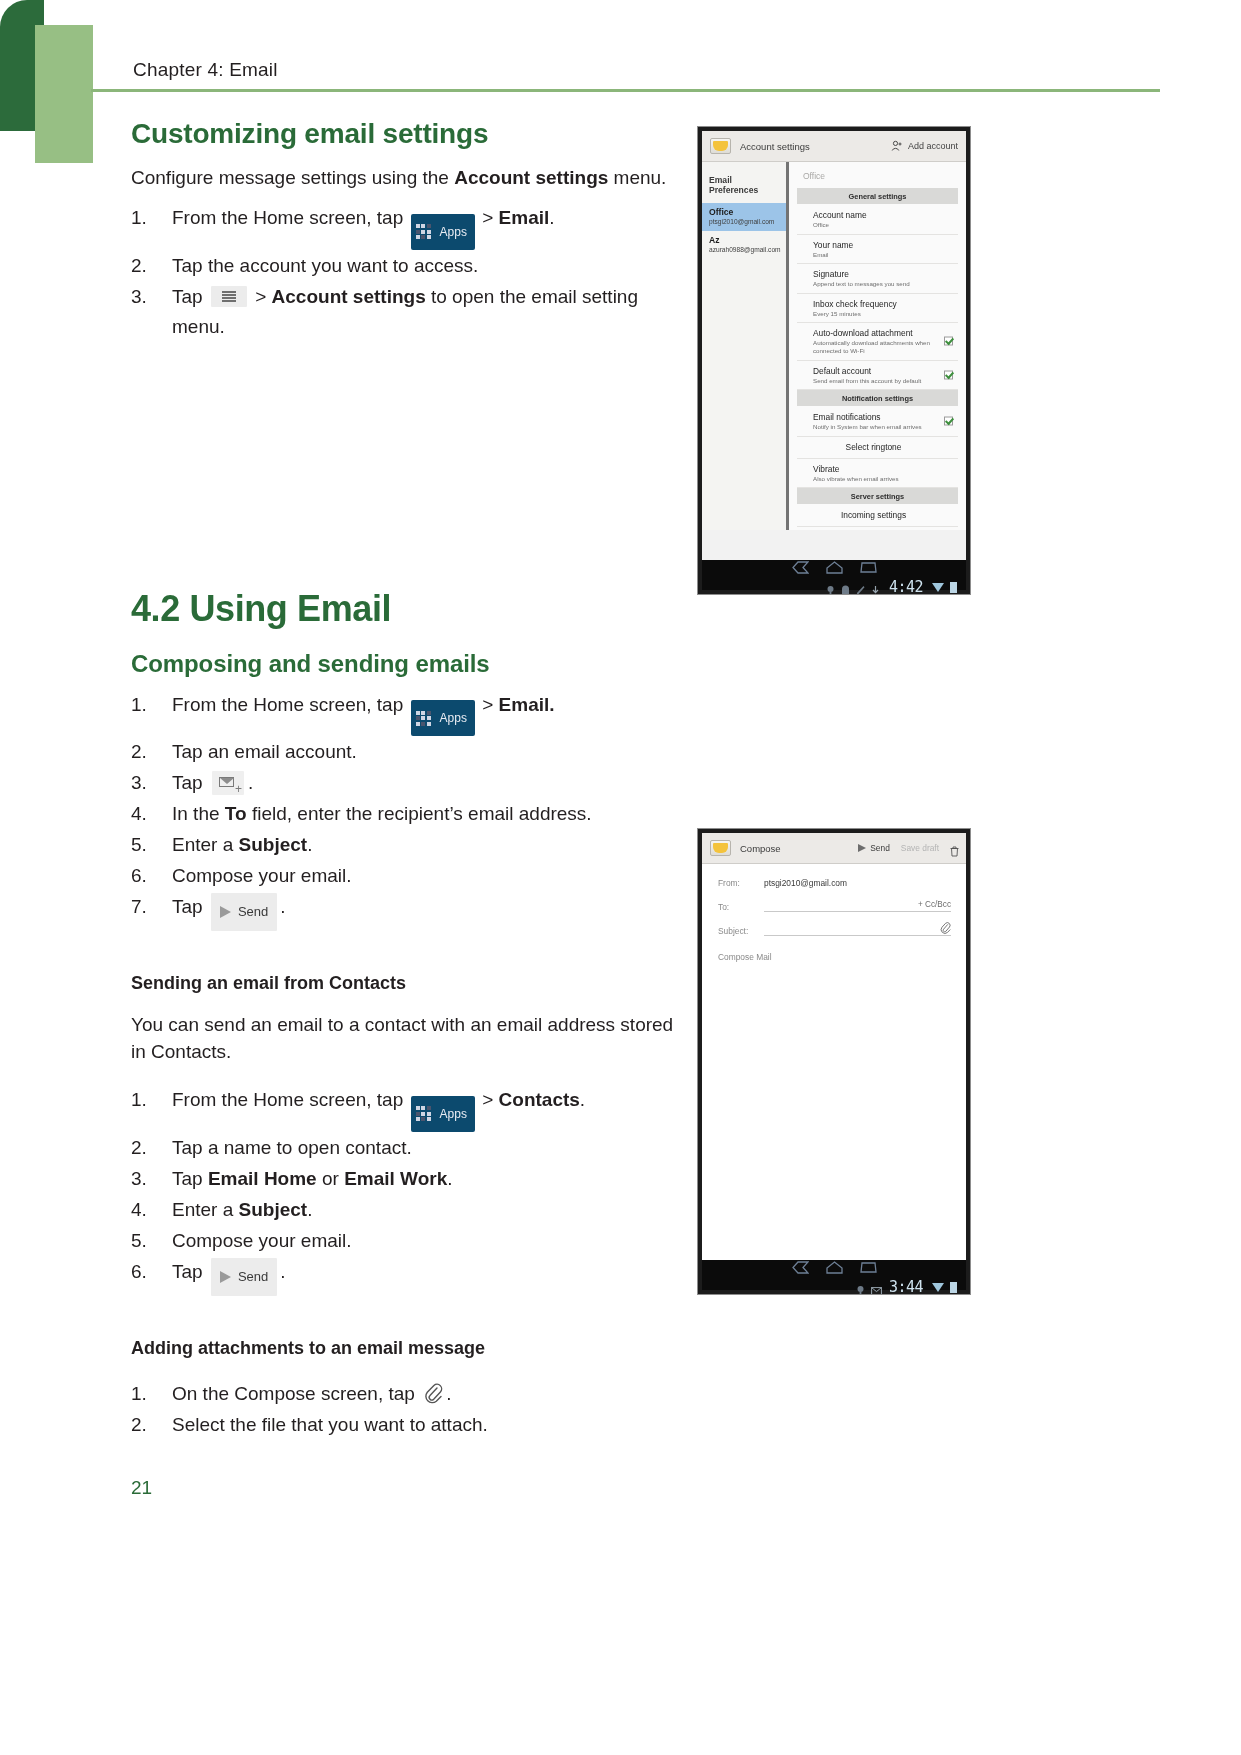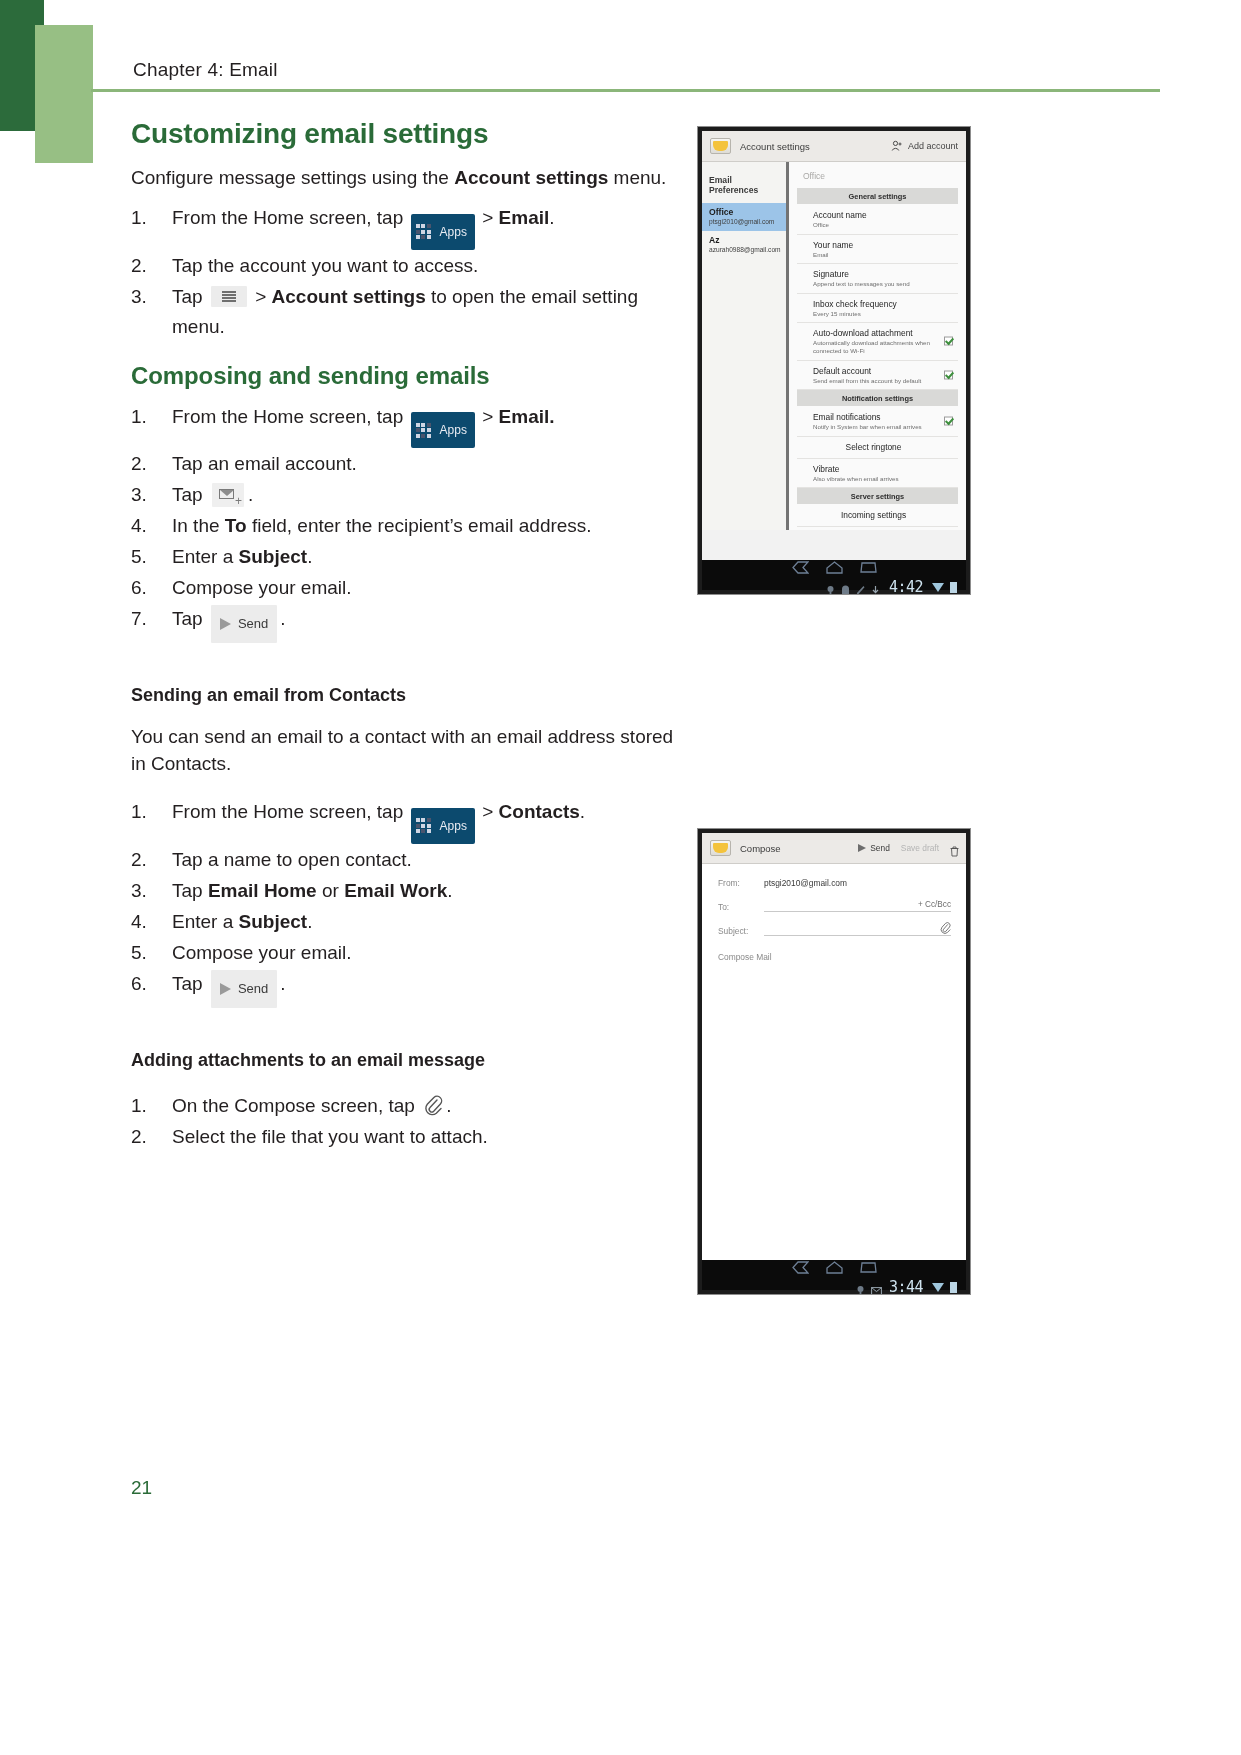--- a/index.html
+++ b/index.html
@@ -8,20 +8,21 @@
     height: 1755px;
     background: #ffffff;
     font-family: "Liberation Sans", sans-serif;
   }
   .page {
     position: relative;
     width: 1241px;
     height: 1755px;
     background: #ffffff;
     overflow: hidden;
+    border-radius: 27px;
   }
 
   
   .deco-dark {
     position: absolute;
     left: 0; top: 0;
     width: 44px; height: 131px;
     background: #2c6b3b;
   }
   .deco-light {
@@ -471,20 +472,21 @@
           </span><span> &gt; </span><b>Email</b><span>.</span>
       </li>
       <li>
         <span>Tap the account you want to access.</span>
       </li>
       <li>
         <span>Tap </span><span class="chip-menu"></span><span> &gt; </span><b>Account settings</b><span> to open the email setting menu.</span>
       </li>
     </ol>
 
+    <h2 class="big-title" style="margin-top:246px;">4.2 Using Email</h2>
 
     <h3 class="sub-title" style="margin-top:20px;">Composing and sending emails</h3>
 
     <ol class="steps">
       <li>
         <span>From the Home screen, tap </span><span class="chip-apps">
             <span class="grid">
               <i></i>
               <i></i>
               <i class="dim"></i>

